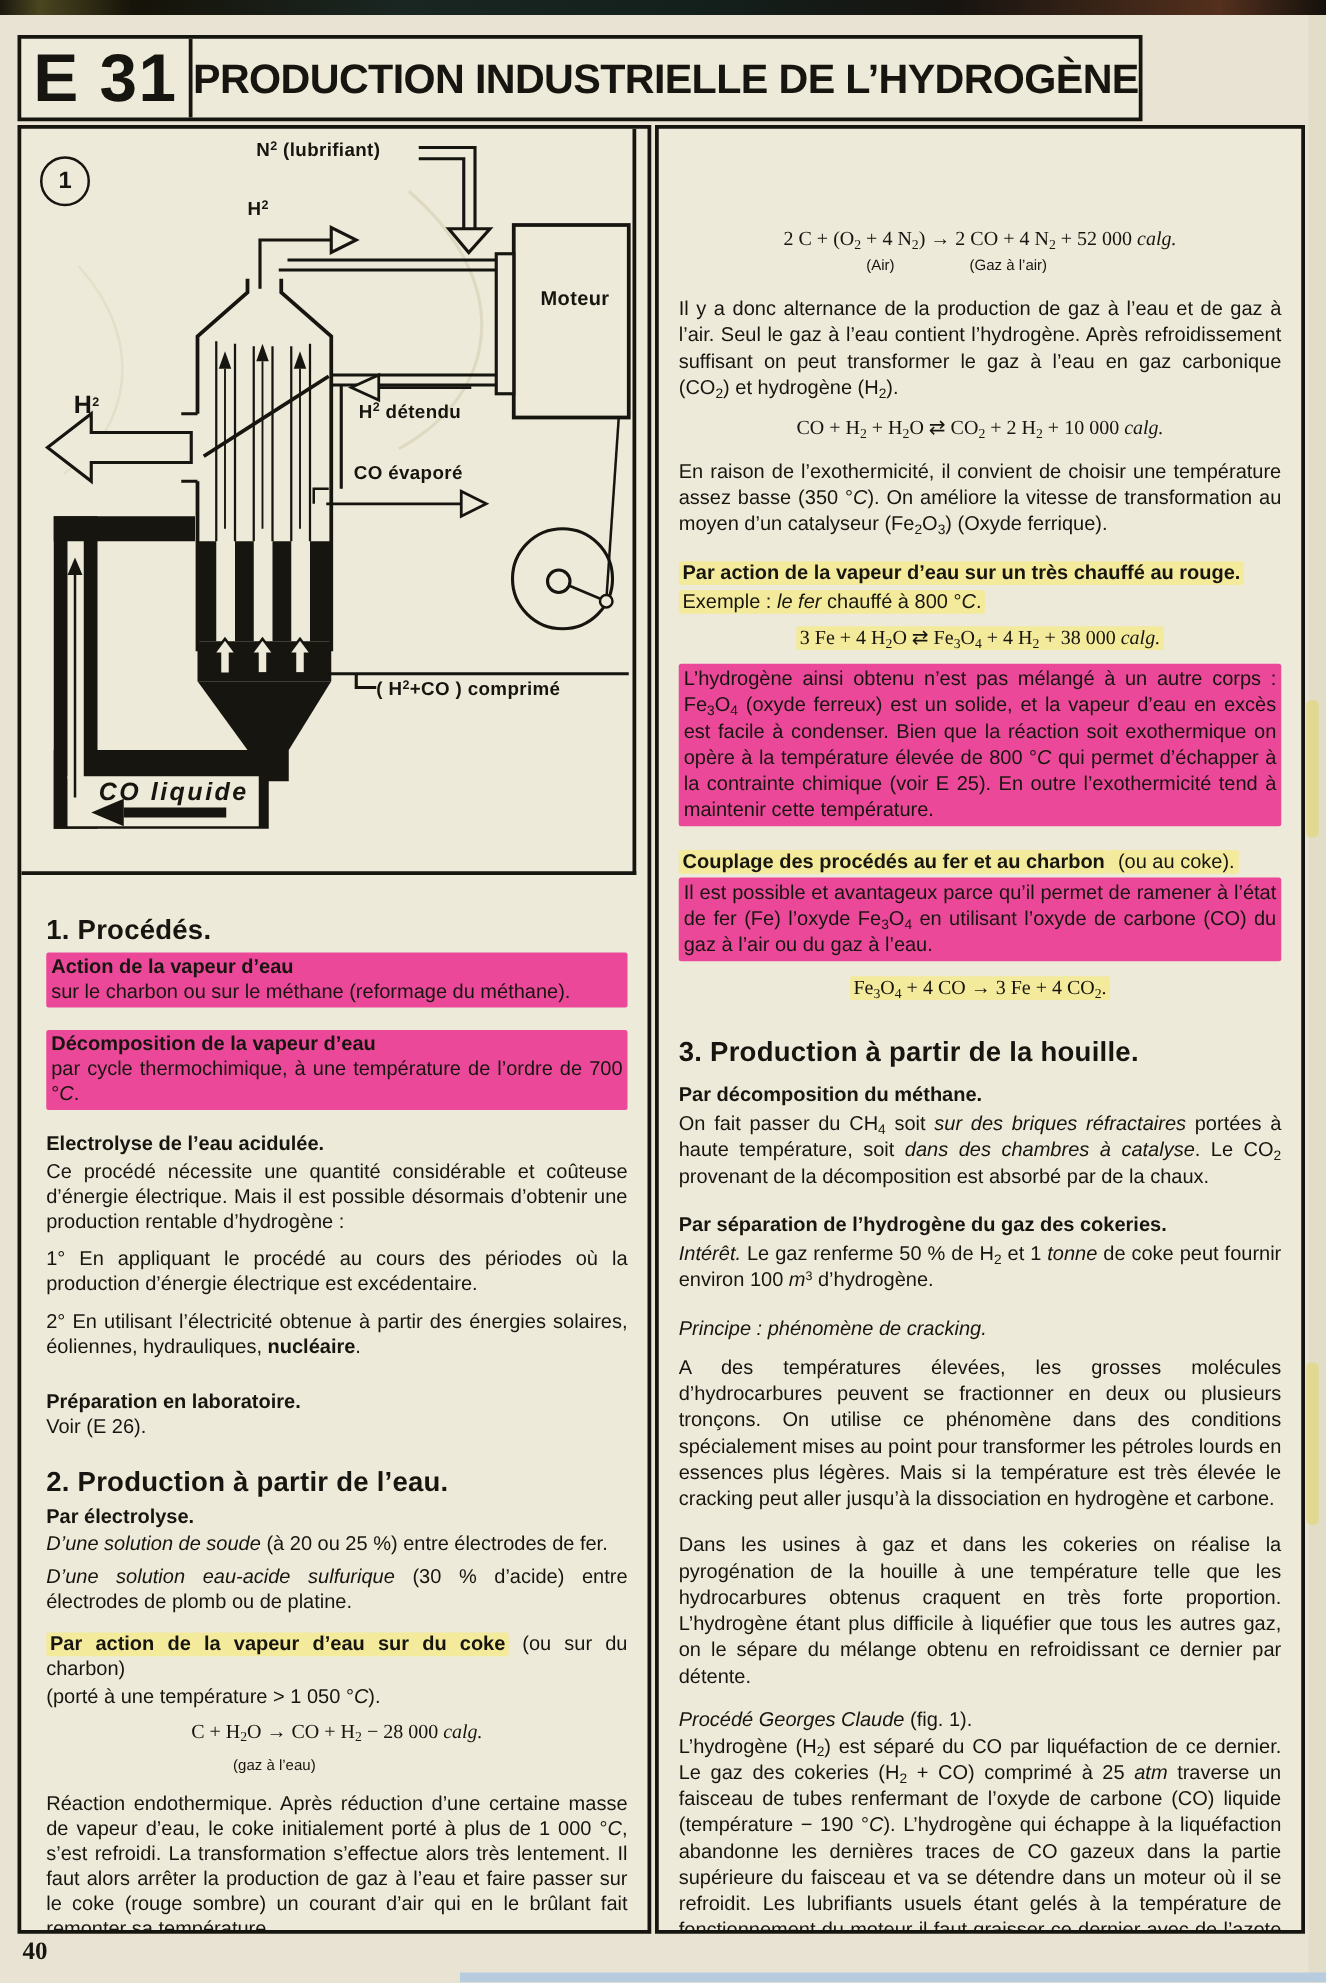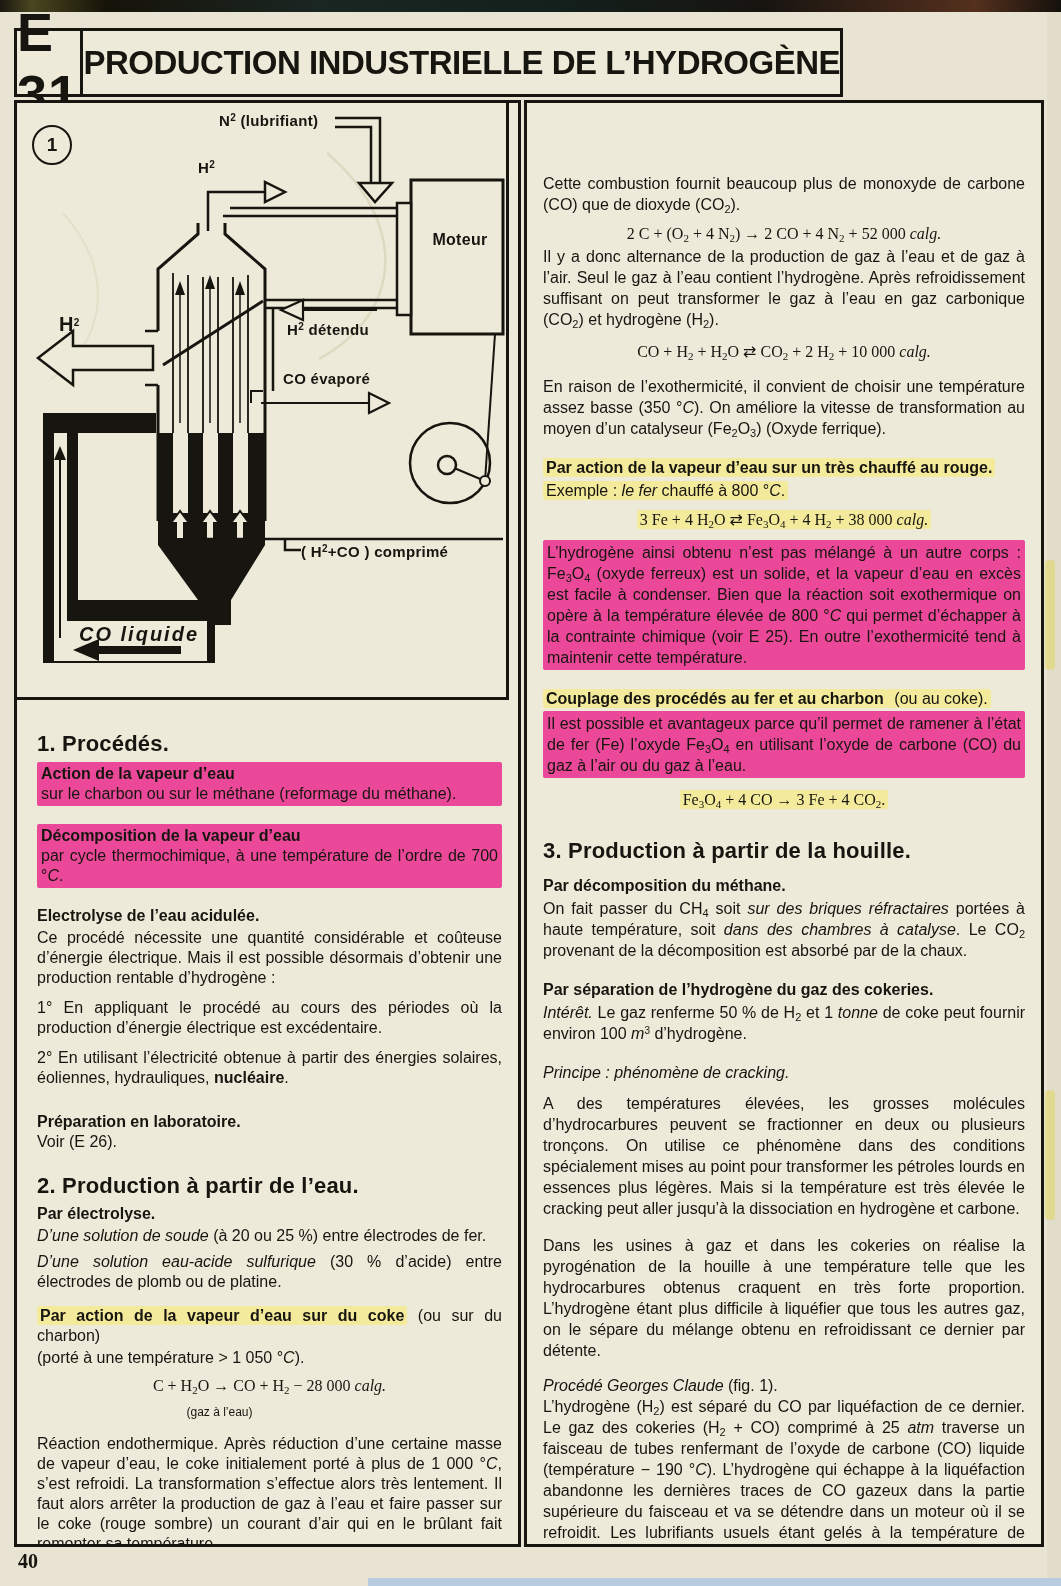--- a/index.html
+++ b/index.html
@@ -13,21 +13,21 @@
     position:absolute;left:0;top:0;width:1061px;height:12px;
     background:linear-gradient(90deg,#1b1810 0%,#4a4620 3%,#161309 10%,#1a2622 30%,#13201c 52%,#171410 72%,#54301d 92%,#14110c 100%);
   }
   .right-edge{position:absolute;left:1047px;top:12px;width:14px;height:1574px;background:#e2ddc9;}
   .edge-smudge{position:absolute;width:10px;border-radius:4px;background:rgba(224,213,96,.55);}
   .es1{left:1045px;top:560px;height:110px;}
   .es2{left:1045px;top:1090px;height:130px;}
   .bottom-blue{position:absolute;left:368px;bottom:0;width:693px;height:8px;background:#b7cddf;}
 
   .hdr{
-    position:absolute;left:14px;top:28px;width:829px;height:69px;
+    position:absolute;left:14px;top:28px;width:900px;height:69px;
     border:3px solid #17150f;background:#edead9;display:flex;box-sizing:border-box;
   }
   .hdr-code{
     width:213px;border-right:3px solid #17150f;display:flex;align-items:center;justify-content:center;
     font-size:54px;font-weight:bold;letter-spacing:1px;
   }
   .hdr-title{
     flex:1;display:flex;align-items:center;justify-content:center;
     font-size:33px;font-weight:bold;letter-spacing:-0.5px;white-space:nowrap;
   }
@@ -36,21 +36,21 @@
   .left-box{left:14px;top:100px;width:507px;height:1447px;}
   .right-box{left:524px;top:100px;width:520px;height:1447px;padding:70px 16px 0 16px;}
 
   .figure{
     position:absolute;left:0;top:0;width:492px;height:597px;
     border-right:3px solid #17150f;border-bottom:3px solid #17150f;box-sizing:border-box;
   }
   .figure svg{position:absolute;left:0;top:0;}
   .flabel{position:absolute;font-weight:bold;font-size:15px;white-space:nowrap;letter-spacing:.3px;}
   .flabel sup{font-size:10px;vertical-align:5px;}
-  .lbl-n2{left:202px;top:9px;}
+  .lbl-n2{left:188px;top:9px;}
   .lbl-h2top{left:181px;top:56px;}
   .lbl-moteur{left:400px;top:128px;width:86px;text-align:center;font-size:16px;}
   .lbl-h2left{left:42px;top:210px;font-size:20px;}
   .lbl-h2det{left:270px;top:218px;}
   .lbl-coev{left:266px;top:267px;}
   .lbl-h2co{left:284px;top:440px;}
   .lbl-coliq{left:62px;top:520px;font-size:20px;letter-spacing:2px;font-style:italic;}
   .fig-circle{
     position:absolute;left:15px;top:22px;width:36px;height:36px;
     border:2.5px solid #17150f;border-radius:50%;text-align:center;line-height:36px;
@@ -247,23 +247,23 @@
 
     <div class="para tight"><span class="bh hl">Par action de la vapeur d’eau sur du coke</span><span> (ou sur du charbon)</span></div>
     <div class="para mb6">(porté à une température &gt; 1&nbsp;050 °<i>C</i>).</div>
     <div class="eq">C + H<sub>2</sub>O → CO + H<sub>2</sub> − 28&nbsp;000 <i>calg.</i></div>
     <div class="eqL-note">(gaz à l’eau)</div>
     <div class="para">Réaction endothermique. Après réduction d’une certaine masse de vapeur d’eau, le coke initialement porté à plus de 1&nbsp;000 °<i>C</i>, s’est refroidi. La transformation s’effectue alors très lentement. Il faut alors arrêter la production de gaz à l’eau et faire passer sur le coke (rouge sombre) un courant d’air qui en le brûlant fait remonter sa température.</div>
   </div>
 </div>
 
 <div class="box right-box right-text">
-  <div class="para mb8">Cette combustion fournit beaucoup plus de monoxyde de carbone (CO) que de dioxyde (CO<sub>2</sub>).</div>
 
   <div class="eq tight">2 C + (O<sub>2</sub> + 4 N<sub>2</sub>) → 2 CO + 4 N<sub>2</sub> + 52&nbsp;000 <i>calg.</i></div>
+  <div class="eq-note-row"><span class="n1">(Air)</span><span class="n2">(Gaz à l’air)</span></div>
 
   <div class="para">Il y a donc alternance de la production de gaz à l’eau et de gaz à l’air. Seul le gaz à l’eau contient l’hydrogène. Après refroidissement suffisant on peut transformer le gaz à l’eau en gaz carbonique (CO<sub>2</sub>) et hydrogène (H<sub>2</sub>).</div>
   <div class="eq mb14">CO + H<sub>2</sub> + H<sub>2</sub>O ⇄ CO<sub>2</sub> + 2 H<sub>2</sub> + 10&nbsp;000 <i>calg.</i></div>
   <div class="para mb18">En raison de l’exothermicité, il convient de choisir une température assez basse (350 °<i>C</i>). On améliore la vitesse de transformation au moyen d’un catalyseur (Fe<sub>2</sub>O<sub>3</sub>) (Oxyde ferrique).</div>
 
   <div class="para tight"><span class="bh hl">Par action de la vapeur d’eau sur un très chauffé au rouge.</span></div>
   <div class="para mb6"><span class="hl">Exemple : <i>le fer</i> chauffé à 800 °<i>C</i>.</span></div>
   <div class="eq"><span class="hl">3 Fe + 4 H<sub>2</sub>O ⇄ Fe<sub>3</sub>O<sub>4</sub> + 4 H<sub>2</sub> + 38&nbsp;000 <i>calg.</i></span></div>
   <div class="para hl-block mb18">L’hydrogène ainsi obtenu n’est pas mélangé à un autre corps : Fe<sub>3</sub>O<sub>4</sub> (oxyde ferreux) est un solide, et la vapeur d’eau en excès est facile à condenser. Bien que la réaction soit exothermique on opère à la température élevée de 800 °<i>C</i> qui permet d’échapper à la contrainte chimique (voir E&nbsp;25). En outre l’exothermicité tend à maintenir cette température.</div>
 

